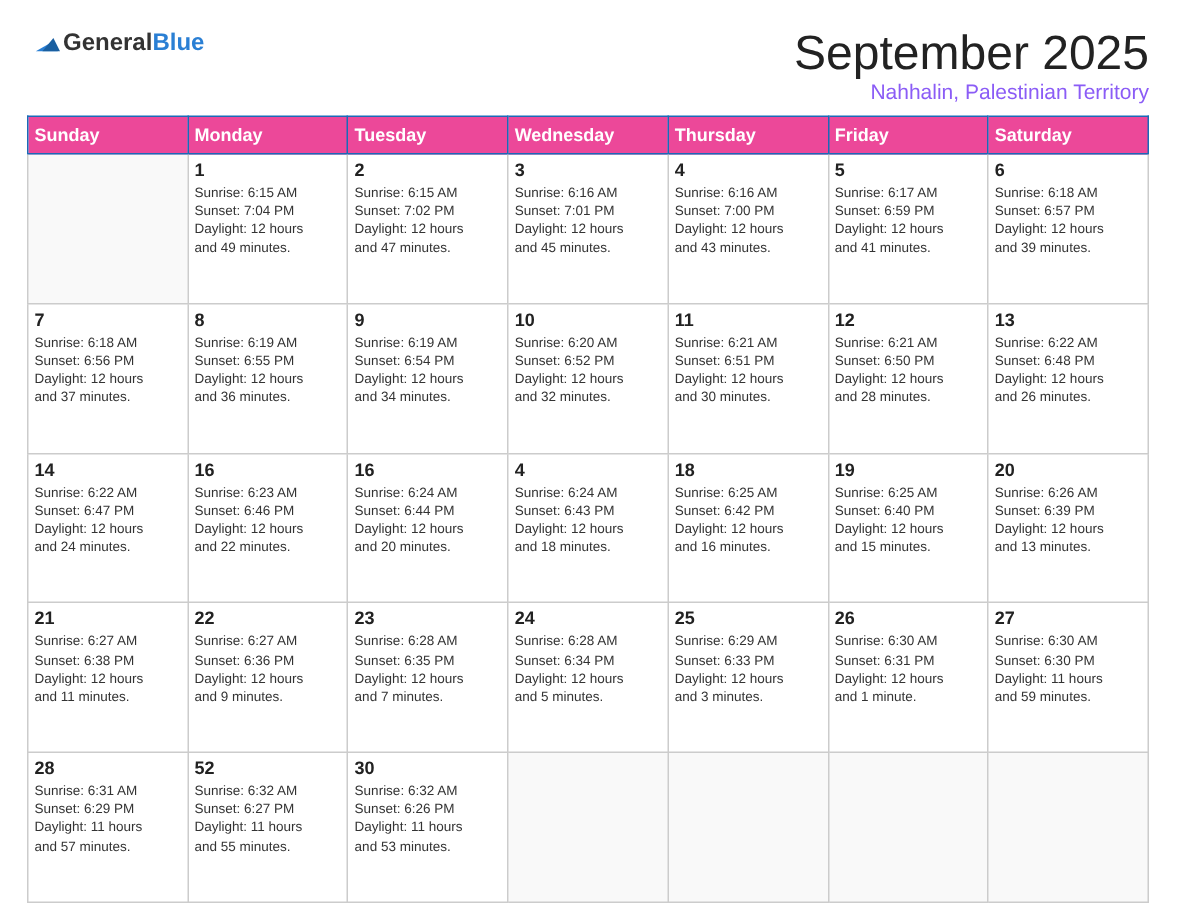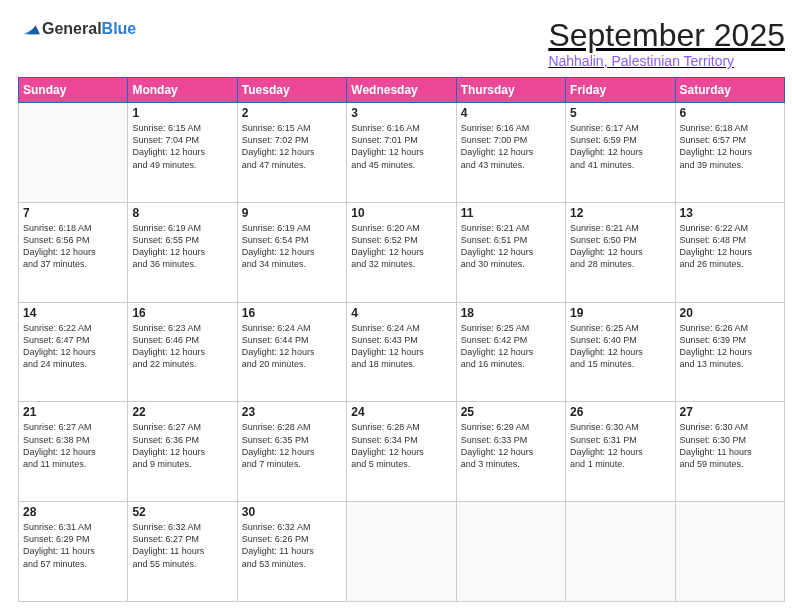--- a/index.html
+++ b/index.html
@@ -6,21 +6,21 @@
     body {
       width: 792px;
       height: 612px;
       font-family: Arial, Helvetica, sans-serif;
       background: #fff;
       overflow: hidden;
     }
     .page {
       width: 792px;
       height: 612px;
-      padding: 18px 7px 10px 18px;
+      padding: 18px 26px 10px 18px;
       display: flex;
       flex-direction: column;
     }
     .header {
       display: flex;
       justify-content: space-between;
       align-items: flex-start;
       margin-bottom: 8px;
     }
     .logo {
@@ -36,21 +36,21 @@
     .logo-text-blue {
       font-size: 16px;
       font-weight: bold;
       color: #2a7fd4;
     }
     .logo-icon {
       width: 22px;
       height: 22px;
     }
     .title-block {
-      text-decoration: underline;
+      text-align: right;
     }
     .month-title {
       font-size: 32px;
       font-weight: normal;
       color: #222;
       line-height: 1.1;
     }
     .location {
       font-size: 14px;
       color: #8b5cf6;

